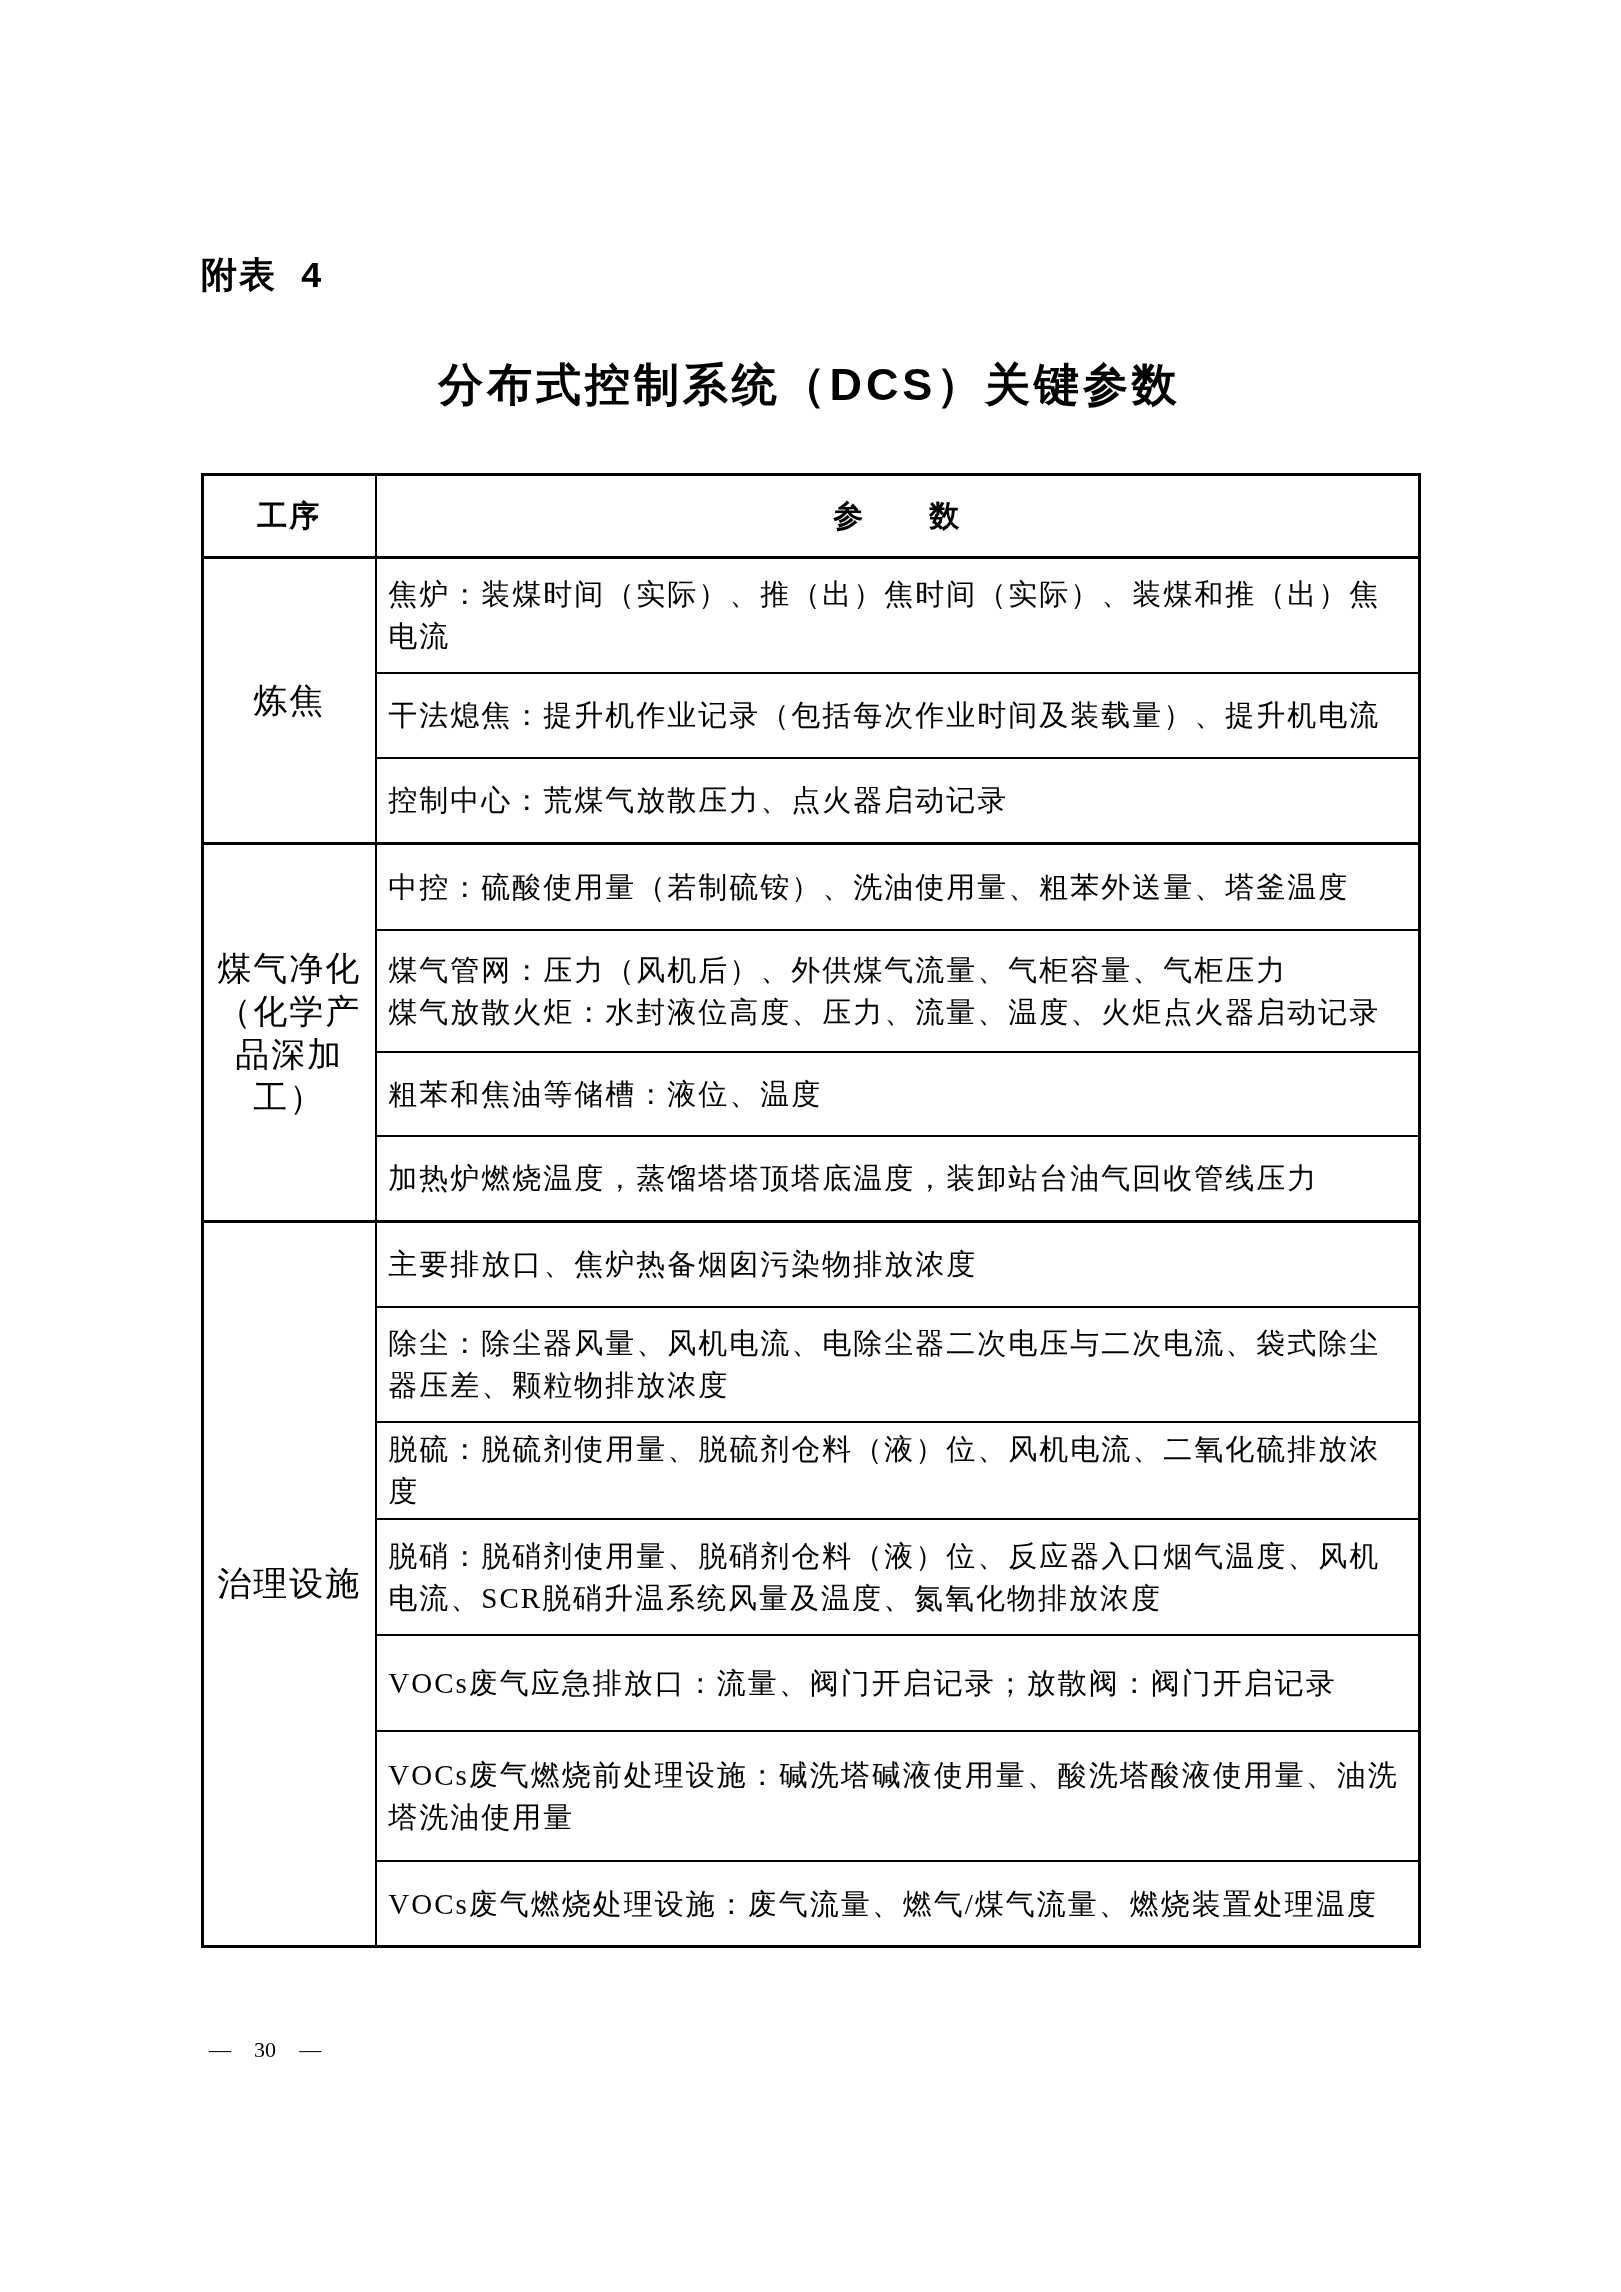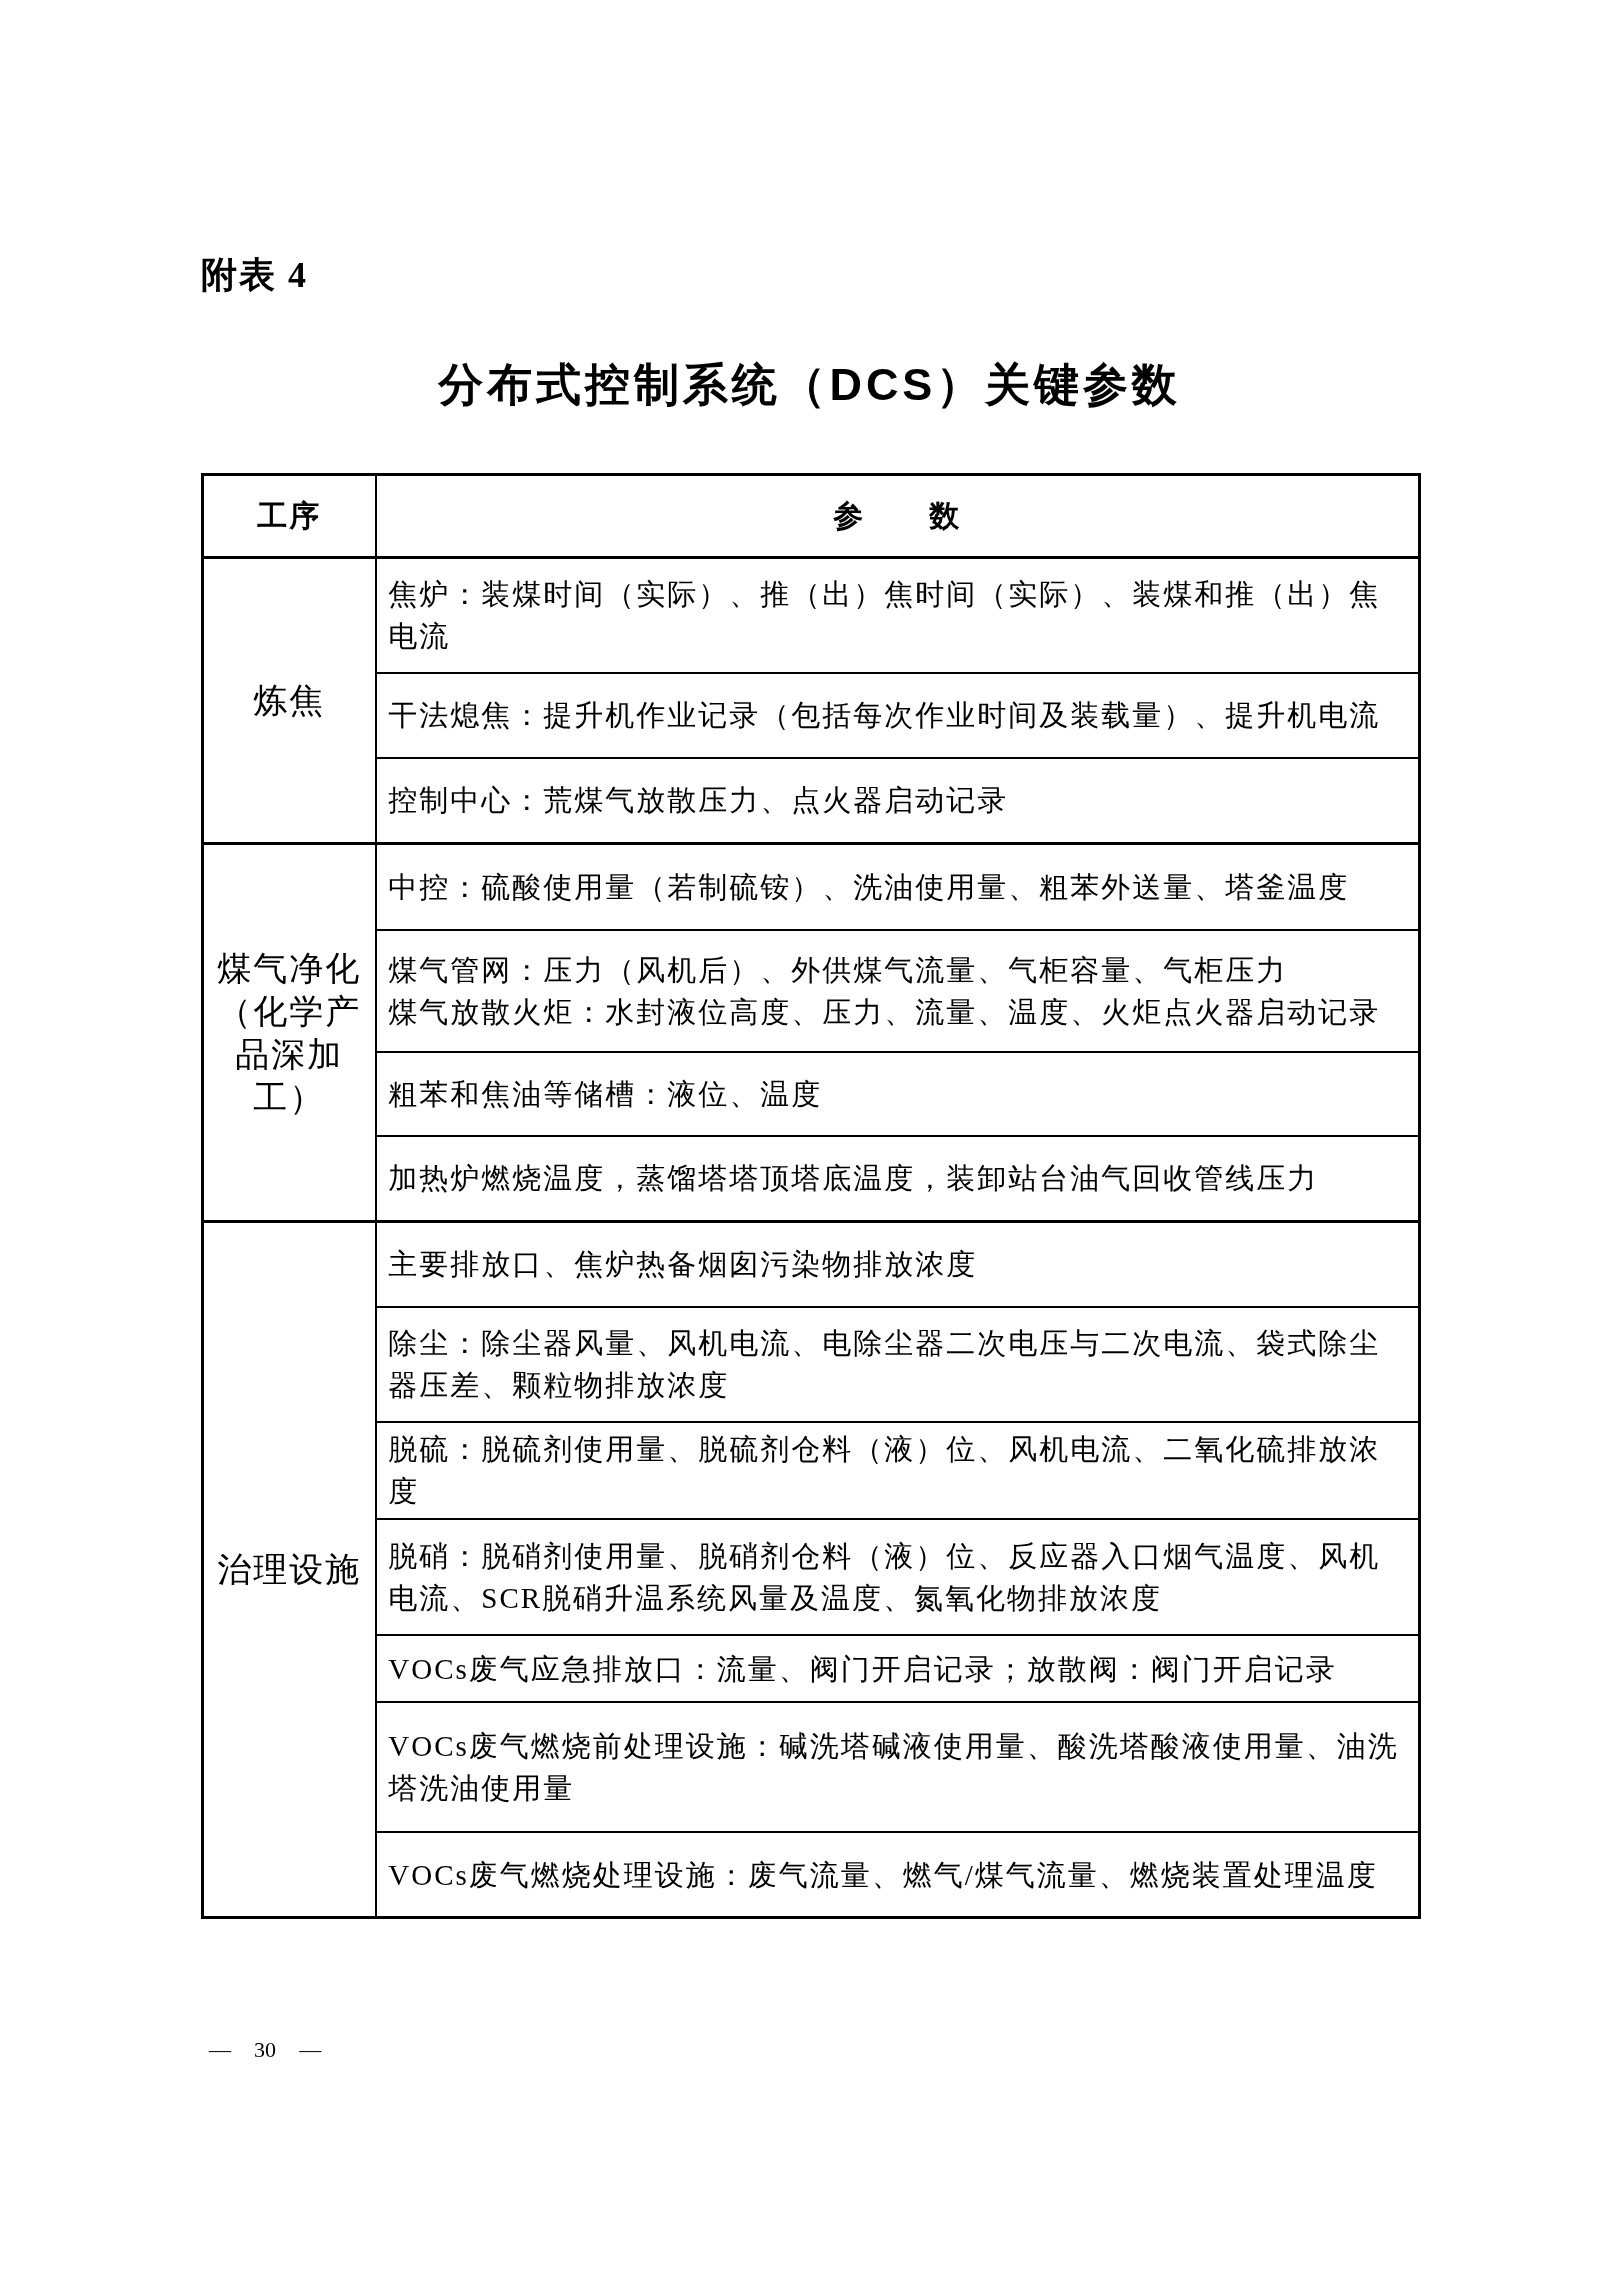--- a/index.html
+++ b/index.html
@@ -11,21 +11,21 @@
     background: #ffffff;
     margin: 0 auto;
     overflow: hidden;
     font-family: "Liberation Serif", serif;
     color: #000;
   }
   .appendix-label {
     position: absolute;
     left: 201px;
     top: 251px;
-    font-family: Liberation Serif, serif;
+    font-family: Liberation Mono, monospace;
     font-weight: bold;
     font-size: 36px;
     letter-spacing: 2px;
   }
   .doc-title {
     position: absolute;
     left: 201px;
     top: 355px;
     width: 1217px;
     text-align: center;
@@ -75,21 +75,21 @@
   }
   
   .h85  { height: 83px; }
   .h117 { height: 115px; }
   .h87  { height: 85px; }
   .h88  { height: 86px; }
   .h124 { height: 122px; }
   .h86  { height: 84px; }
   .h72  { height: 71px; }
   .h118 { height: 116px; }
-  .h89  { height: 67px; }
+  .h89  { height: 96px; }
   .h116 { height: 130px; }
   .page-number {
     position: absolute;
     left: 209px;
     top: 2037px;
     font-size: 22px;
     word-spacing: 17.6px;
   }
 </style>
 </head>

